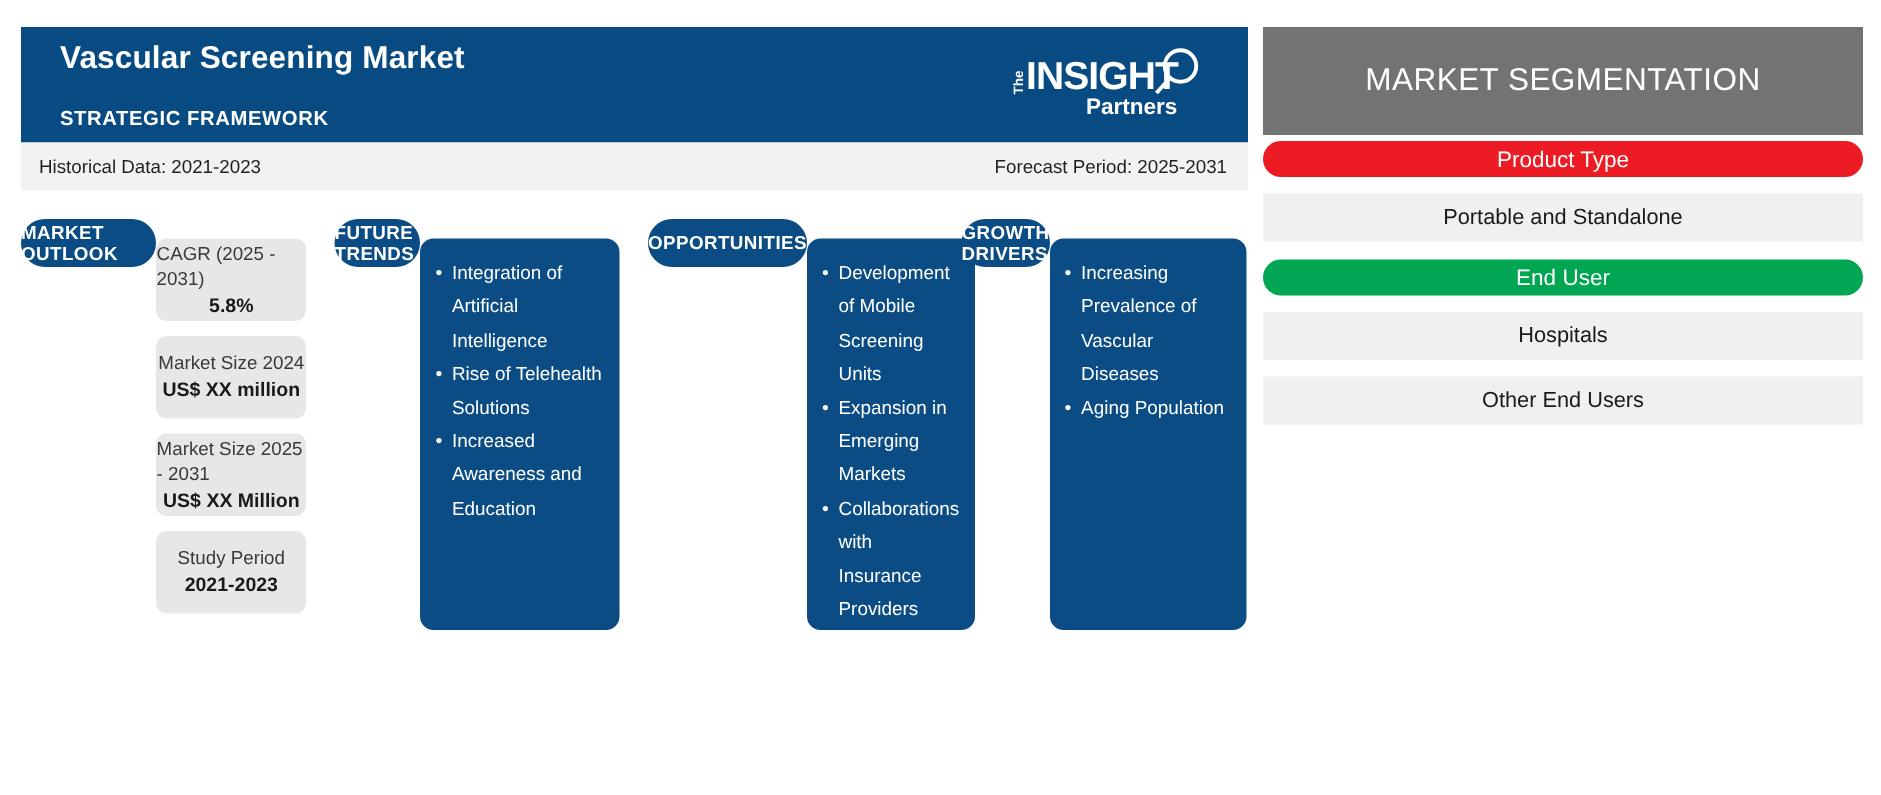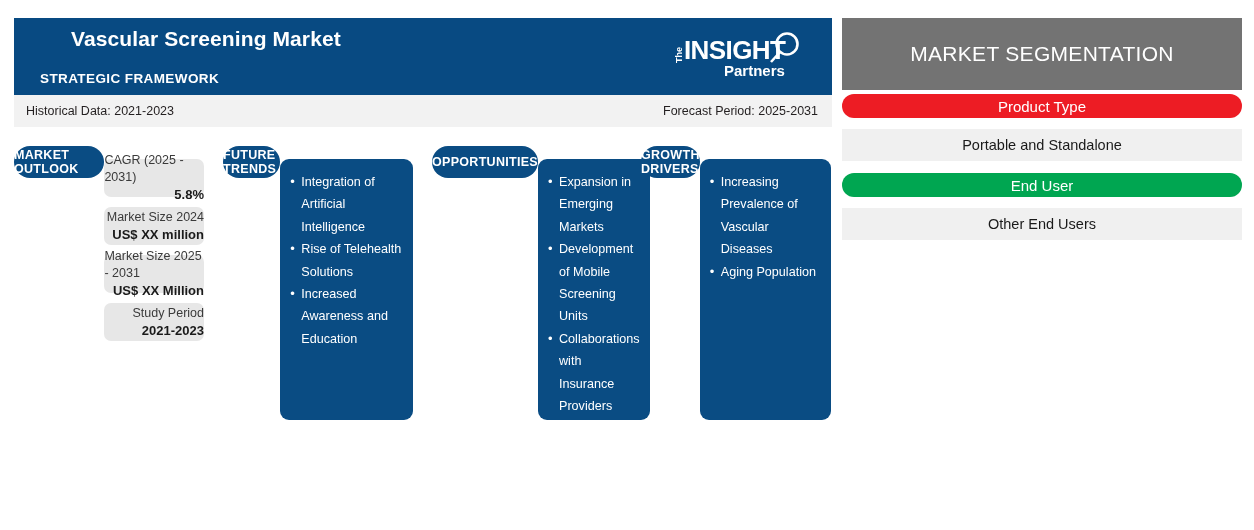--- a/index.html
+++ b/index.html
@@ -45,21 +45,20 @@
     padding: 0 16px 0 26px;
     box-sizing: border-box;
   }
   .header-titles { display: flex; flex-direction: column; justify-content: center; }
   .header-title {
     color: #ffffff;
     font-size: 21px;
     font-weight: bold;
     letter-spacing: .1px;
     line-height: 1.15;
-    margin-left: 31px;
   }
   .header-subtitle {
     color: #ffffff;
     font-size: 13.5px;
     font-weight: bold;
     letter-spacing: .4px;
     margin-top: 19px;
   }
 
   
@@ -99,24 +98,24 @@
     font-size: 12.5px;
     font-weight: bold;
     letter-spacing: .3px;
   }
 
   
   .tiles { margin-top: 13px; display: flex; flex-direction: column; gap: 10px; }
   .tile {
     background: #e7e7e7;
     border-radius: 7px;
-    height: 38px;
+    height: 55px;
     display: flex;
     flex-direction: column;
-    align-items: flex-end;
+    align-items: center;
     justify-content: center;
     color: #3a3a3a;
   }
   .tile-label { font-size: 12.5px; line-height: 1.35; }
   .tile-value { font-size: 13px; font-weight: bold; color: #1a1a1a; line-height: 1.35; }
 
   
   .bullet-box {
     margin-top: 13px;
     background: #0a4c83;
@@ -240,22 +239,22 @@
             <li>Rise of Telehealth Solutions</li>
             <li>Increased Awareness and Education</li>
           </ul>
         </div>
       </div>
 
       <div class="column">
         <div class="pill">OPPORTUNITIES</div>
         <div class="bullet-box">
           <ul class="bullet-list">
+            <li>Development of Mobile Screening Units</li>
             <li>Expansion in Emerging Markets</li>
-            <li>Development of Mobile Screening Units</li>
             <li>Collaborations with Insurance Providers</li>
           </ul>
         </div>
       </div>
 
       <div class="column">
         <div class="pill">GROWTH DRIVERS</div>
         <div class="bullet-box">
           <ul class="bullet-list">
             <li>Increasing Prevalence of Vascular Diseases</li>
@@ -270,17 +269,18 @@
   <div class="right-panel">
     <div class="seg-header">MARKET SEGMENTATION</div>
 
     <div class="seg-group">
       <div class="seg-cat" style="background:#ed1c24">Product Type</div>
       <div class="seg-item">Portable and Standalone</div>
     </div>
 
     <div class="seg-group">
       <div class="seg-cat" style="background:#00a651">End User</div>
+      <div class="seg-item">Hospitals</div>
       <div class="seg-item">Other End Users</div>
     </div>
   </div>
 
 </div>
 
 </body></html>

